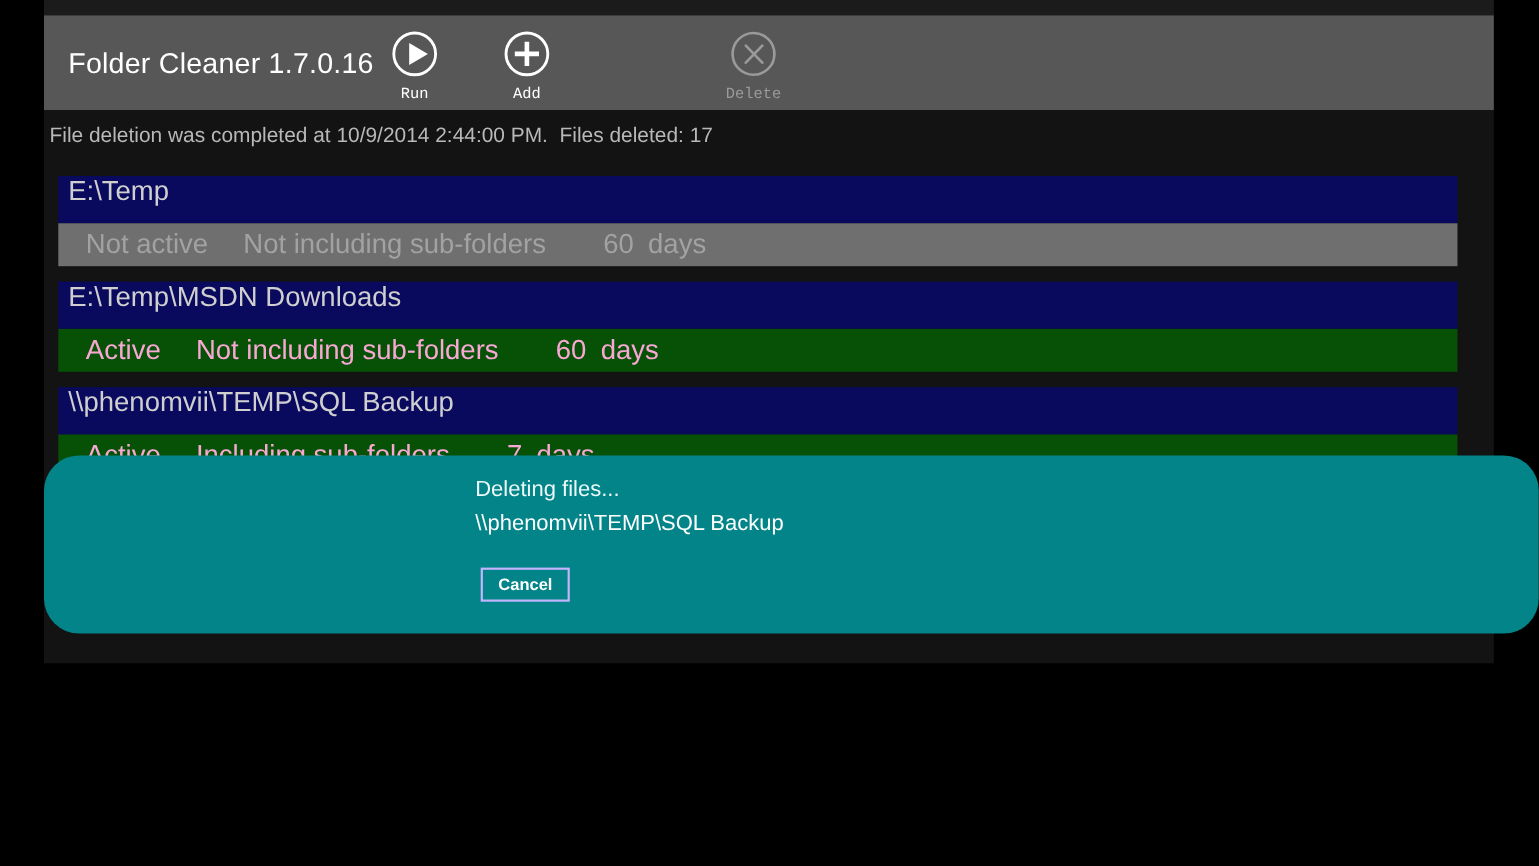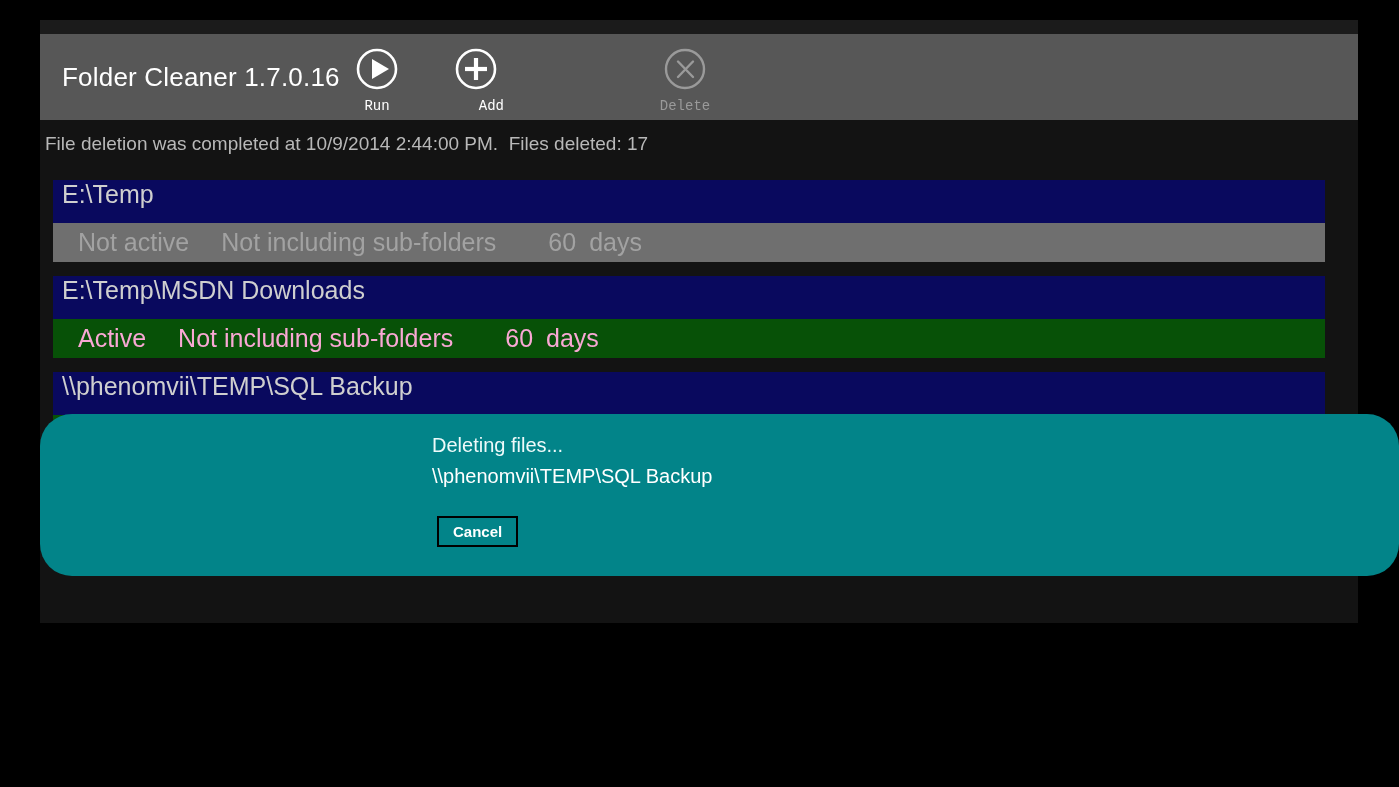--- a/index.html
+++ b/index.html
@@ -2,34 +2,34 @@
 <html><head>
 <meta charset="utf-8">
 <style>
   * { margin:0; padding:0; box-sizing:border-box; }
   html,body { background:#000; }
   body { font-family:"Liberation Sans","DejaVu Sans",sans-serif; }
 
   .screen { position:relative; width:1399px; height:787px; background:#000; overflow:hidden; }
 
   
-  .app { position:absolute; left:40px; top:0; width:1318px; height:603px; background:#131313;margin-top:20px; }
+  .app { position:absolute; left:40px; top:0; width:1318px; height:603px; background:#131313; }
   .top-strip { position:absolute; left:0; top:0; width:100%; height:14px; background:#1b1b1b; }
 
   
   .toolbar { position:absolute; left:0; top:14px; width:100%; height:86px; background:#575757; }
   .app-title { position:absolute; left:22px; top:0; height:86px; display:flex; align-items:center;
                color:#ffffff; font-size:26px; letter-spacing:0.2px; }
   .tb-btn { position:absolute; top:7px; width:90px; height:76px; display:flex; flex-direction:column;
             align-items:center; background:none; border:none; cursor:pointer; font-family:inherit; }
   .tb-btn svg { display:block; }
   .tb-label { font-size:14px; margin-top:1px; color:#ffffff;font-family:Liberation Mono, monospace; }
   .tb-btn.disabled .tb-label { color:#9a9a9a; }
   .tb-run    { left:292px; }
-  .tb-add    { left:374px;align-items:flex-end; }
+  .tb-add    { left:394px; }
   .tb-edit   { left:498px; }
   .tb-delete { left:600px; }
 
   
   .status { position:absolute; left:5px; top:113px; color:#b8b8b8; font-size:19px; white-space:pre; }
 
   
   .rows { position:absolute; left:13px; top:160px; width:1272px; }
   .folder { margin-bottom:14px; }
   .f-head { height:43px; background:#09095e; display:flex; 
@@ -39,21 +39,21 @@
   .f-detail.active   { background:#075107; color:#f9a8d4; }
   .f-scope { margin-left:32px; }
   .f-days  { margin-left:52px; }
   .f-days-label { margin-left:13px; }
 
   
   .overlay { position:absolute; left:40px; top:414px; width:1359px; height:162px; background:#028489; z-index:5;border-radius:32px; }
   .dlg-title { position:absolute; left:392px; top:20px; color:#eefafa; font-size:20px; }
   .dlg-path  { position:absolute; left:392px; top:51px; color:#ffffff; font-size:20px; line-height:23px; }
   .cancel-btn { position:absolute; left:397px; top:102px; min-width:73px; height:31px; padding:0 14px;
-                background:transparent; border:2px solid #000000; color:#ffffff; font-size:15px;
+                background:transparent; border:2px solid #c4b5fd; color:#ffffff; font-size:15px;
                 font-weight:bold; font-family:inherit; cursor:pointer; }
 </style>
 </head>
 <body>
 
 <div class="screen">
   <div class="app">
     <div class="top-strip"></div>
 
     <div class="toolbar">

